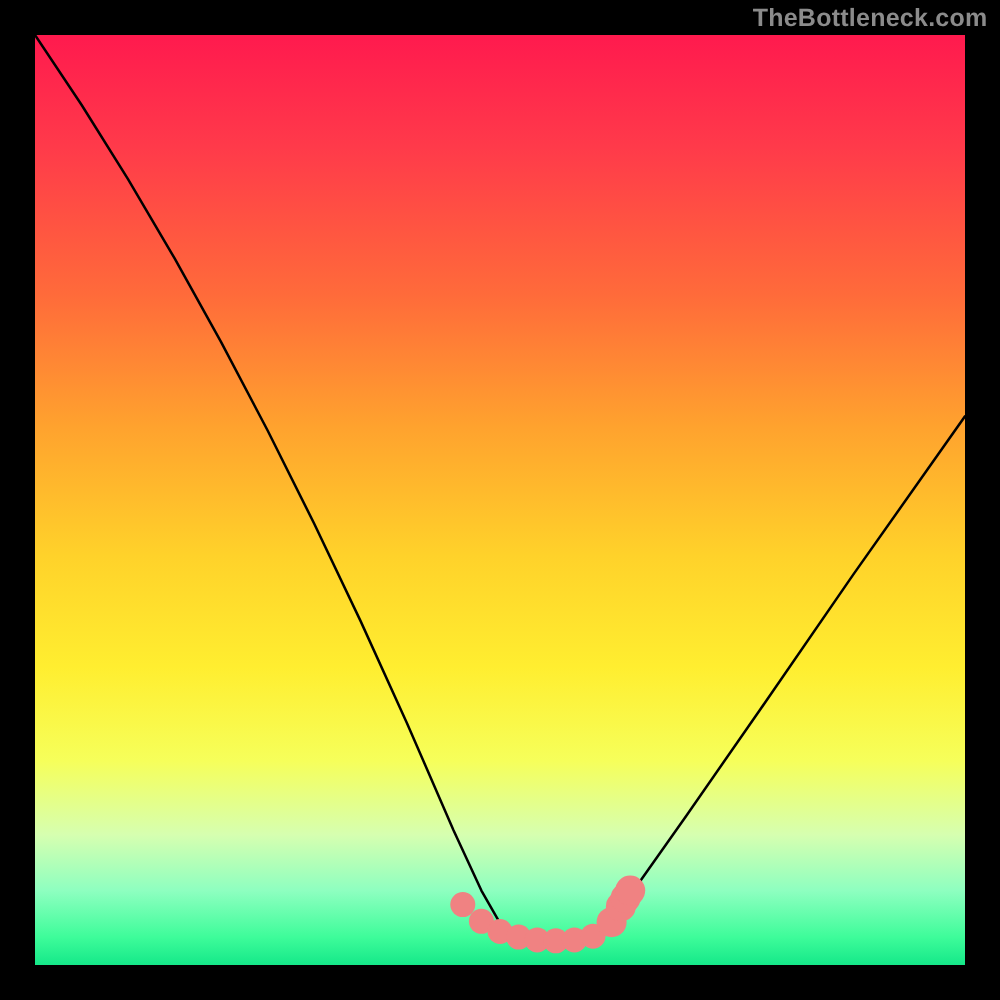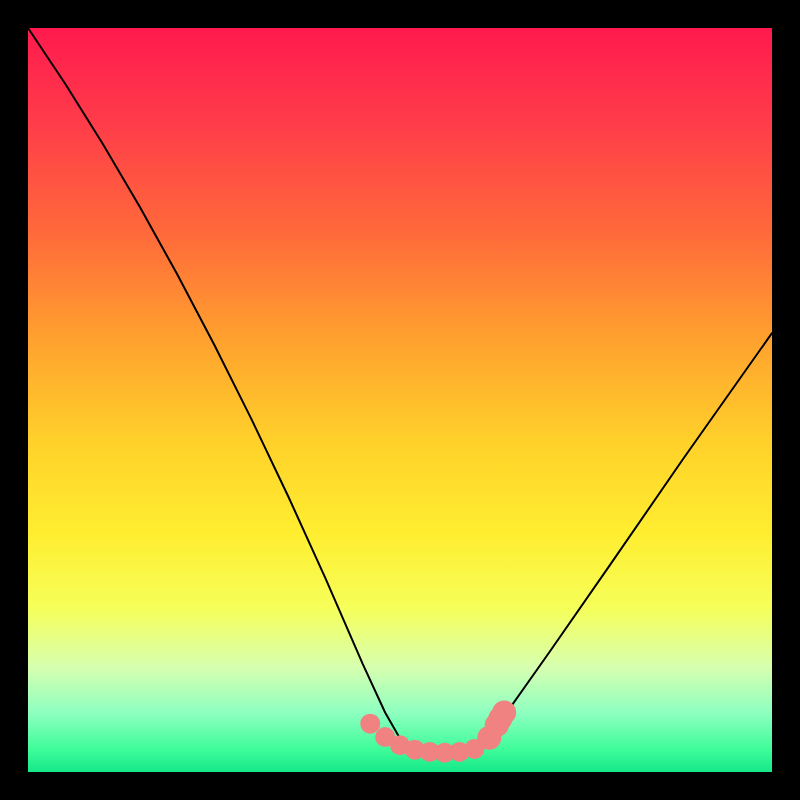--- a/index.html
+++ b/index.html
@@ -57,20 +57,21 @@
     font-weight: 600;
     color: #8b8b8b;
     letter-spacing: 0.2px;
     user-select: none;
   }
 </style>
 </head>
 <body>
 
 <div class="frame">
+  <div class="watermark">TheBottleneck.com</div>
   <div class="plot">
     <div class="gradient"></div>
     <svg id="chart-svg" class="svg-layer" width="744" height="744" viewBox="0 0 744 744">
         <path d="M0.00 0.00 L37.20 55.80 L74.40 115.32 L111.60 178.56 L148.80 245.52 L186.00 316.20 L223.20 390.60 L260.40 468.72 L297.60 550.56 L334.80 636.12 L357.12 684.48 L372.00 710.52 L394.32 723.91 L416.64 725.40 L431.52 724.66 L446.40 720.19 L461.28 708.29 L476.16 688.20 L520.80 624.96 L580.32 539.40 L654.72 431.52 L744.00 305.04" fill="none" stroke="#000" stroke-width="2" stroke-linecap="round" stroke-linejoin="round"></path>
         <circle cx="342.24" cy="695.64" r="10" fill="#f08282"></circle>
         <circle cx="357.12" cy="709.03" r="10" fill="#f08282"></circle>
         <circle cx="372.00" cy="717.22" r="10" fill="#f08282"></circle>
         <circle cx="386.88" cy="721.68" r="10" fill="#f08282"></circle>
         <circle cx="401.76" cy="723.91" r="10" fill="#f08282"></circle>
         <circle cx="416.64" cy="724.66" r="10" fill="#f08282"></circle>

